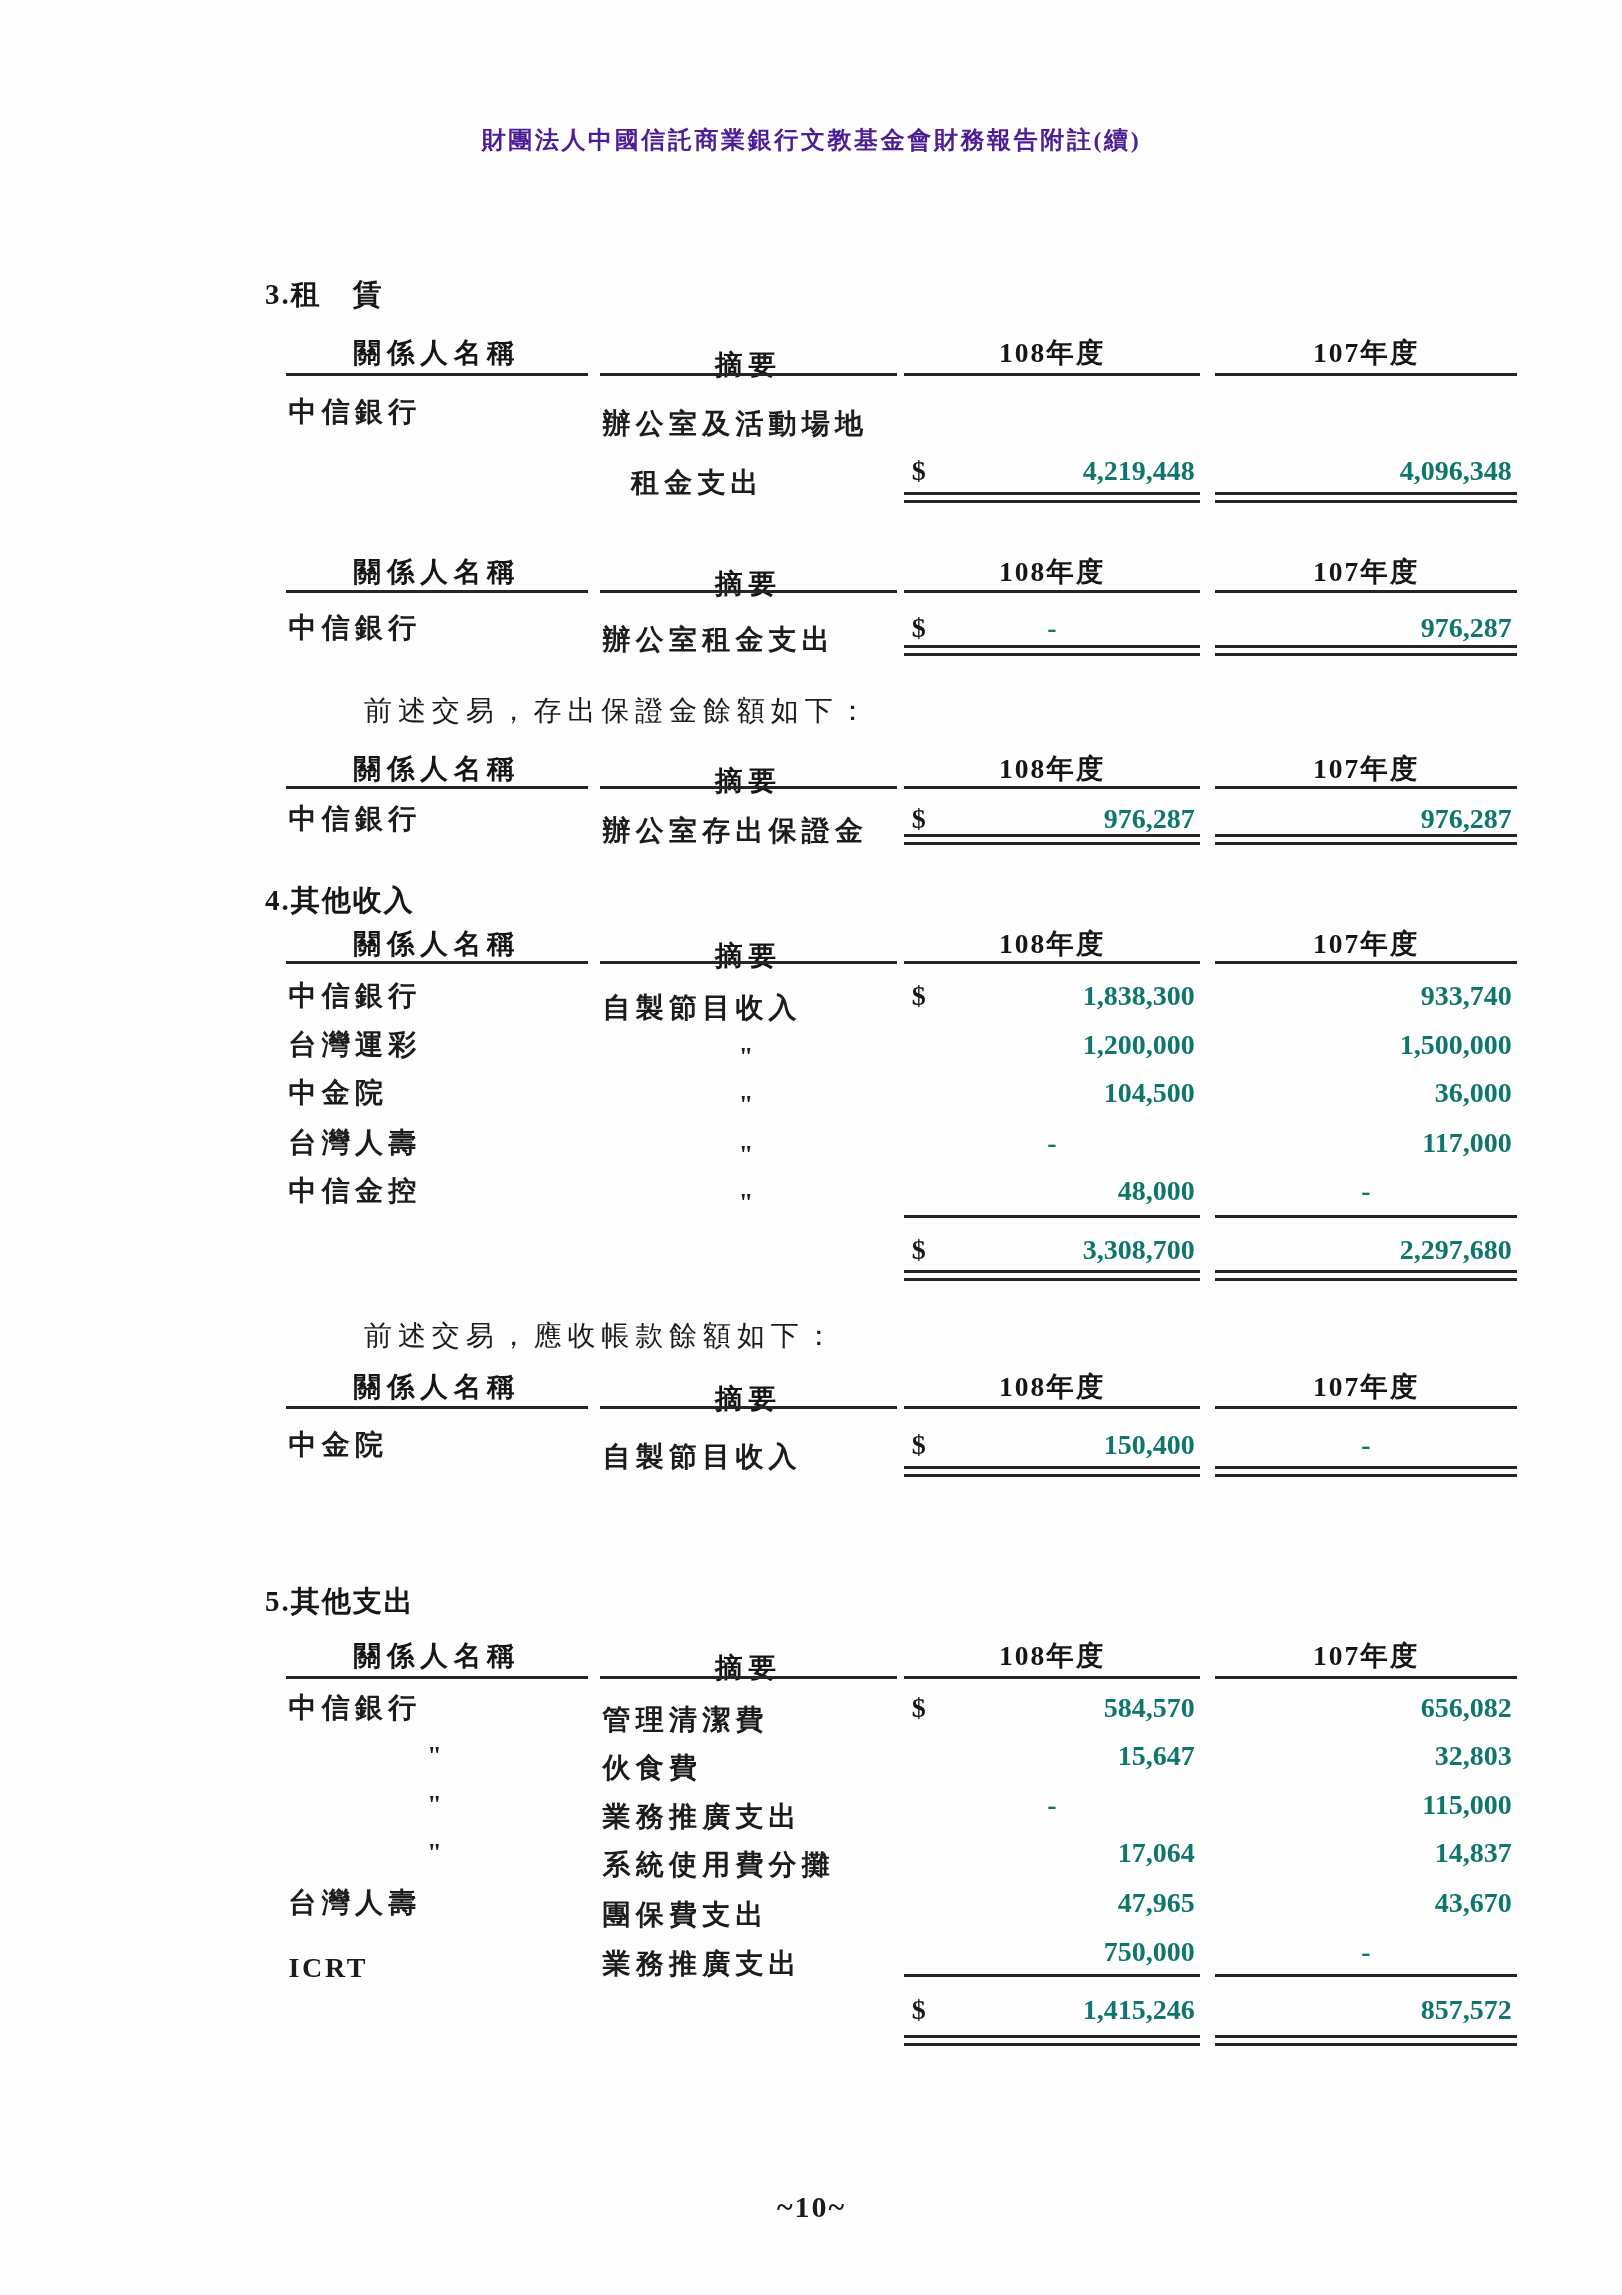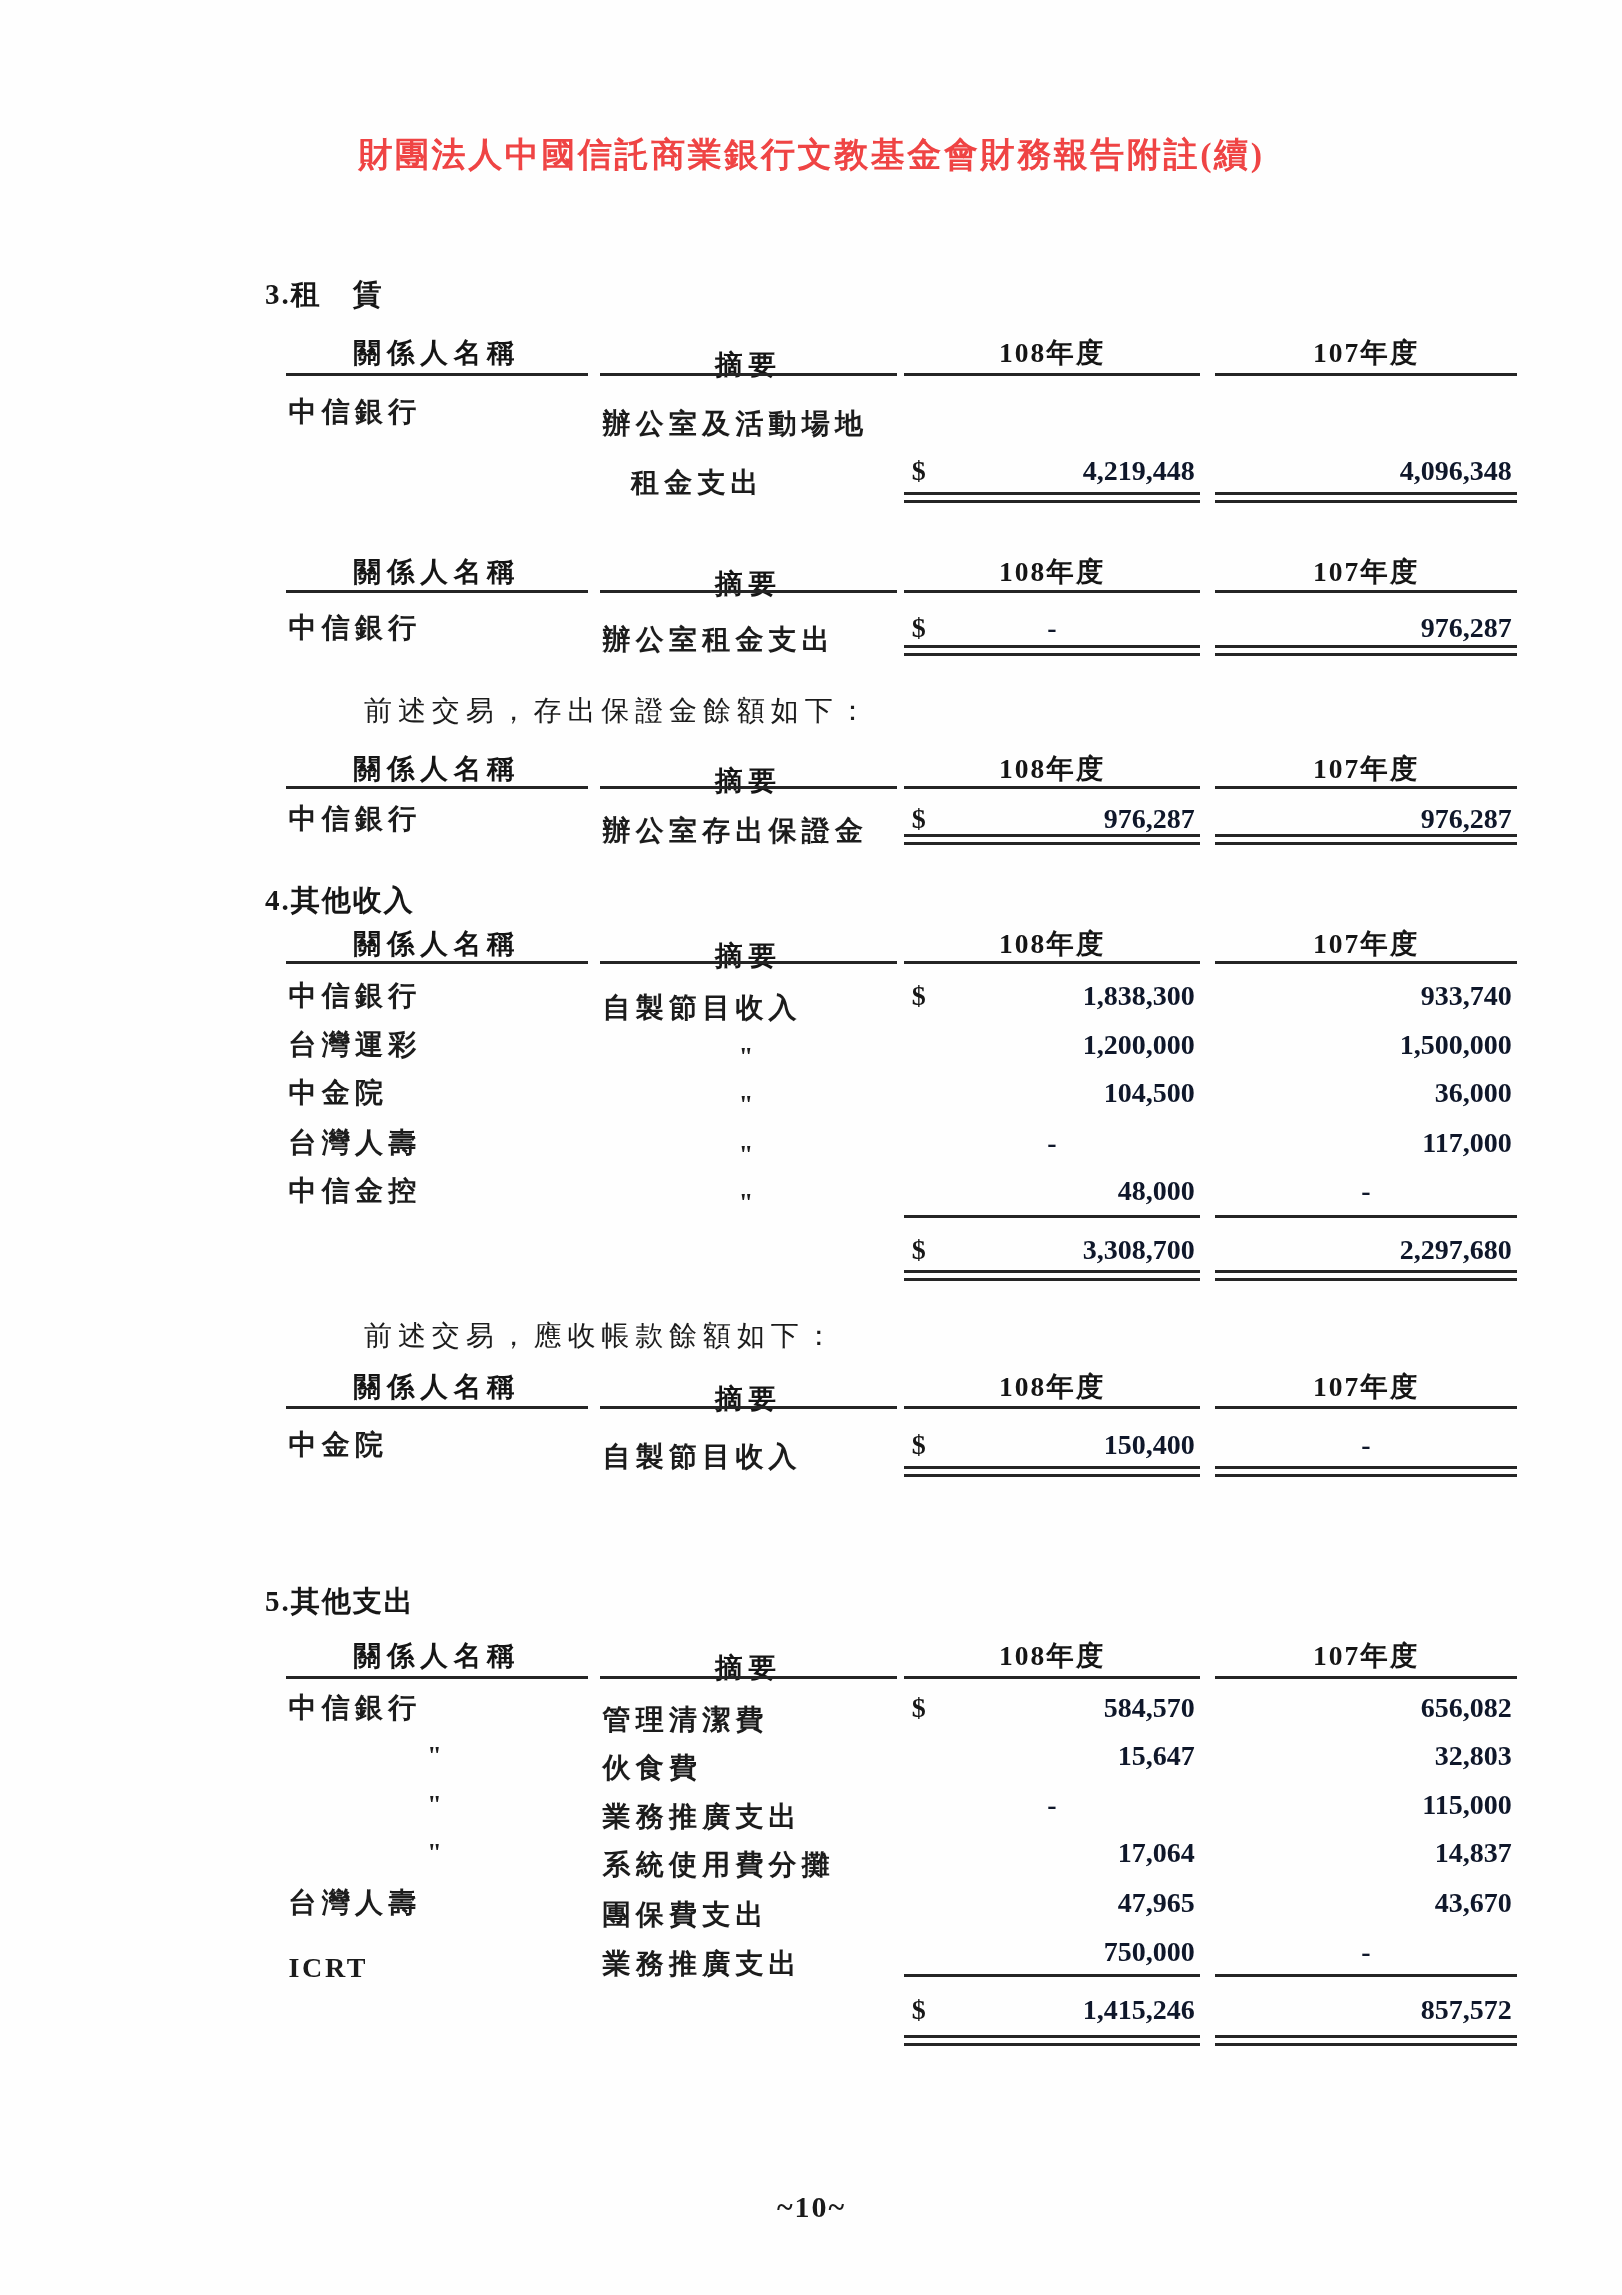--- a/index.html
+++ b/index.html
@@ -6,22 +6,22 @@
   .page{
     position:relative;
     width:1623px;height:2295px;
     margin:0 auto;
     background:#fefefe;
     font-family:"Liberation Serif","DejaVu Serif",serif;
     color:#1c1c1c;
     overflow:hidden;
   }
   .title{
-    position:absolute;top:132px;left:0;width:100%;
-    text-align:center;font-size:34px;font-weight:700;letter-spacing:2.6px;color:#ef4444;
+    position:absolute;top:124px;left:0;width:100%;
+    text-align:center;font-size:24px;font-weight:700;letter-spacing:2.6px;color:#4c1d95;
   }
   .sec{
     position:absolute;left:265px;
     font-size:29px;font-weight:600;letter-spacing:2px;color:#171717;
     line-height:38px;white-space:pre;
   }
   .note{
     position:absolute;left:364px;
     font-size:28px;font-weight:500;letter-spacing:5.9px;color:#1c1c1c;
     line-height:37px;white-space:nowrap;
@@ -32,21 +32,21 @@
   .c2{left:600px;width:297px;margin-top:12px;}
   .c3{left:904px;width:296px;}
   .c4{left:1215px;width:302px;}
   .hdr{font-weight:700;font-size:27.5px;text-align:center;letter-spacing:5.9px;color:#151515;}
   .hdr-num{letter-spacing:2px;}
   .lbl{font-size:28px;font-weight:600;letter-spacing:5.2px;padding-left:2.6px;box-sizing:border-box;}
   .lbl.latin{letter-spacing:2.6px;margin-top:16px;}
   .center{text-align:center;padding-left:0;}
   .indent{padding-left:31px;}
   .val{display:block;width:100%;text-align:right;padding-right:5.2px;
-       font-size:28px;font-weight:700;box-sizing:border-box;color:#0f172a;}
+       font-size:28px;font-weight:700;box-sizing:border-box;color:#0f766e;}
   .val.dash{text-align:center;padding-right:0;font-weight:600;}
   .cur{position:absolute;left:7.8px;top:0;font-size:28px;font-weight:700;color:#171717;}
   .ditto{font-size:26px;font-weight:700;}
   .rule{position:absolute;height:3.3px;background:#252525;}
   .drule{position:absolute;height:5.2px;border-top:3.3px solid #252525;border-bottom:3.3px solid #252525;box-sizing:content-box;background:transparent;}
   .rx1{left:286px;width:302px;}
   .rx2{left:600px;width:297px;}
   .rx3{left:904px;width:296px;}
   .rx4{left:1215px;width:302px;}
   .pageno{

